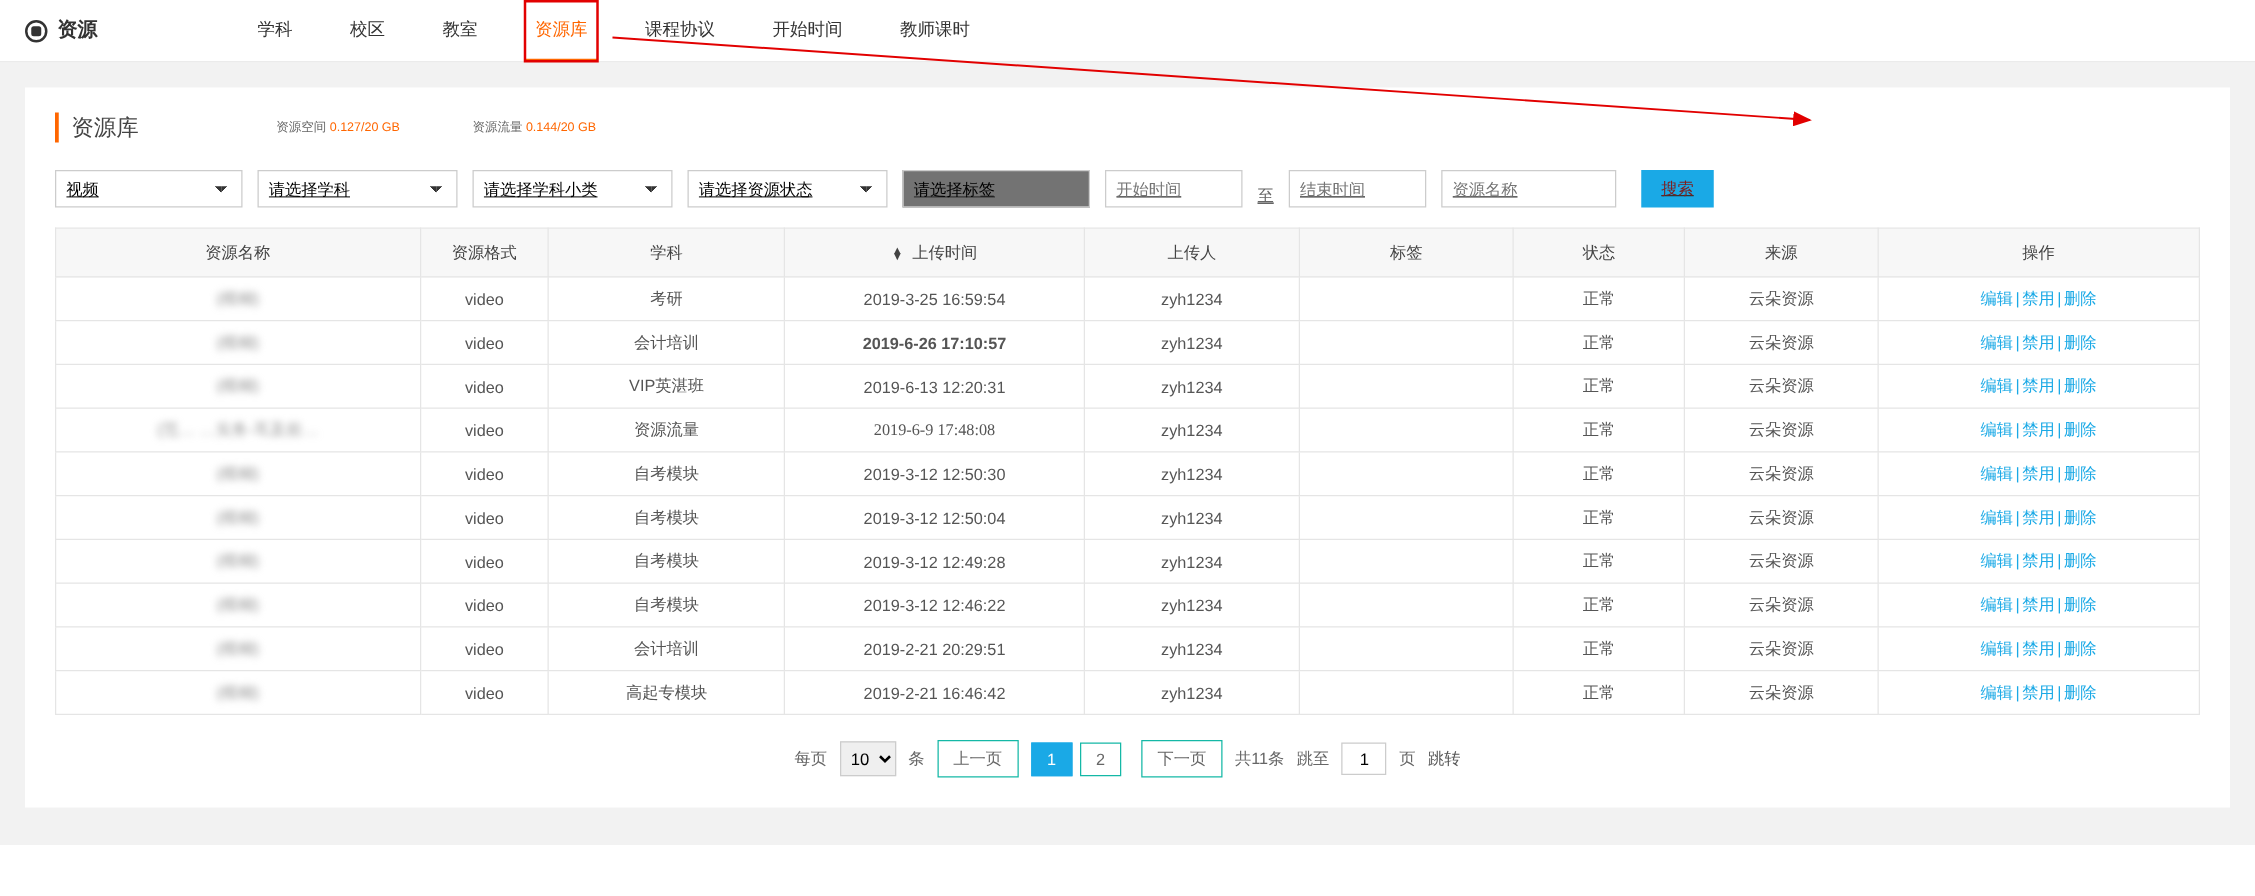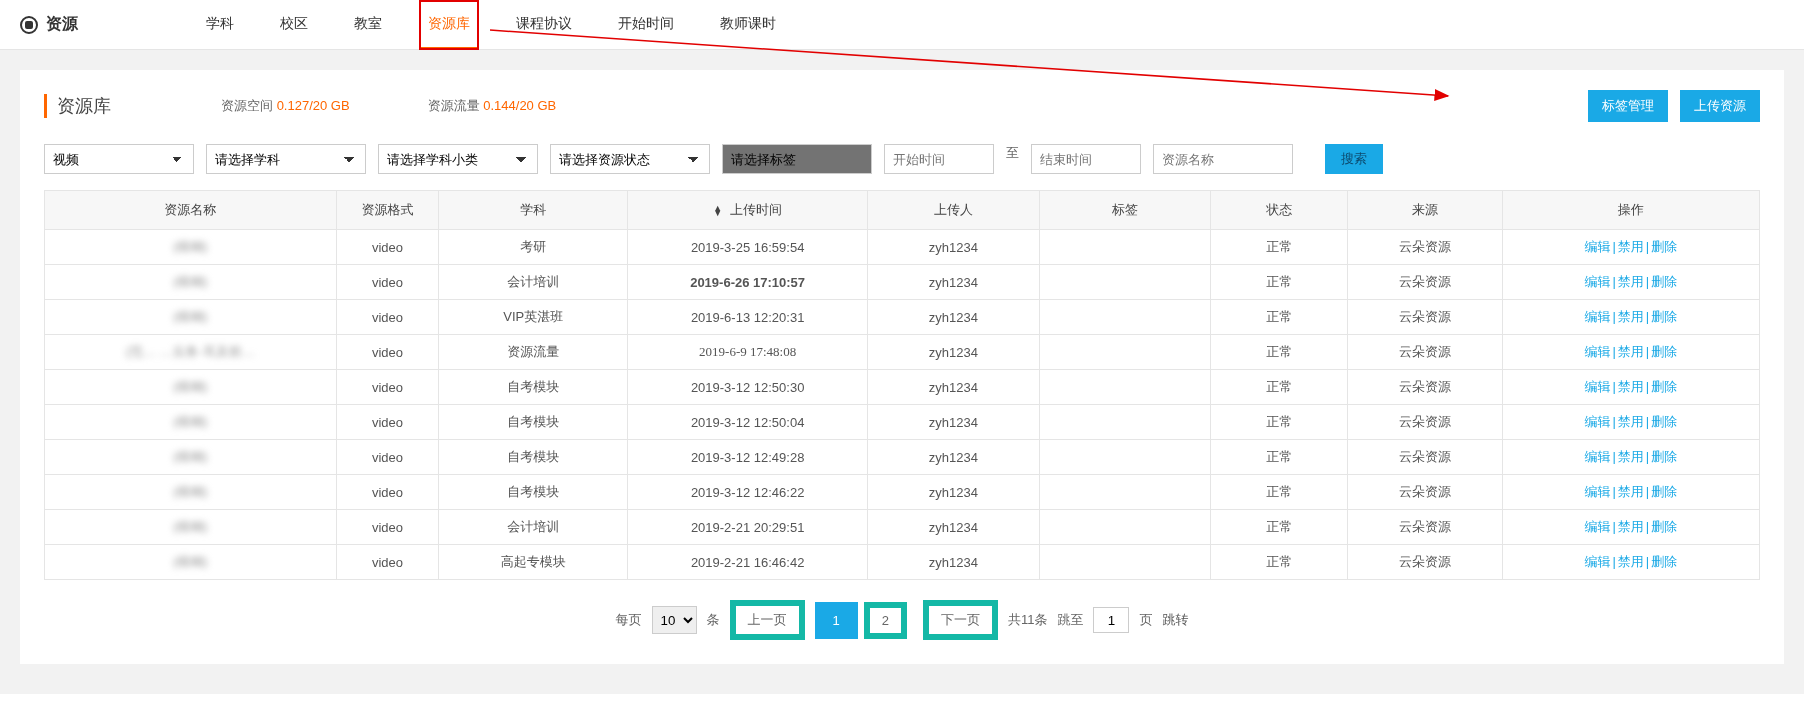--- a/index.html
+++ b/index.html
@@ -17,47 +17,47 @@
     
     
     .annotation-svg { position: absolute; top: 0; left: 0; pointer-events: none; z-index: 50; }
     
     
     .content-wrap { background: #f2f2f2; padding: 20px 0 30px; margin-top: 0; }
     .panel { background: #fff; margin: 0 20px; padding: 20px 24px; }
     
     .panel-header { display: flex; align-items: center; margin-bottom: 22px; }
     .panel-title { border-left: 3px solid #ff6600; padding-left: 10px; font-size: 18px; color: #444; margin-right: 110px; }
-    .stat-group { display: flex; gap: 78px; flex: 1; font-size: 13px; color: #666; }
+    .stat-group { display: flex; gap: 58px; flex: 1; font-size: 10px; color: #666; }
     .stat-val { color: #ff6600; }
     .hdr-btns { display: flex; gap: 12px; }
     .btn-primary { background: #1aa9e6; color: #fff; border: none; padding: 7px 14px; font-size: 13px; cursor: pointer; }
     
     
-    .filters { display: flex; gap: 12px; align-items: flex-start; margin-bottom: 16px; flex-wrap: wrap; }
+    .filters { display: flex; gap: 12px; align-items: flex-end; margin-bottom: 16px; flex-wrap: wrap; text-decoration: underline; }
     .sel, .inp { height: 30px; border: 1px solid #ccc; padding: 0 8px; font-size: 13px; background: #fff; }
     .sel { min-width: 150px; appearance: none; background-image: linear-gradient(45deg, transparent 50%, #333 50%), linear-gradient(135deg, #333 50%, transparent 50%); background-position: calc(100% - 16px) 12px, calc(100% - 11px) 12px; background-size: 5px 5px; background-repeat: no-repeat; padding-right: 30px; }
     .sel.tag-sel { background: #737373; min-width: 150px; }
     .inp { width: 110px; }
     .to-label { color: #666; }
-    .btn-search { background: #1aa9e6; color: #0c4a6e; border: none; padding: 6px 16px; font-size: 13px; cursor: pointer; margin-left: 20px; }
+    .btn-search { background: #1aa9e6; color: #7f1d1d; border: none; padding: 6px 16px; font-size: 13px; cursor: pointer; margin-left: 8px; }
     
     
     table { width: 100%; border-collapse: collapse; }
     th { background: #f7f7f7; border: 1px solid #e5e5e5; padding: 10px 6px; font-weight: normal; color: #444; text-align: center; font-size: 13px; }
     td { border: 1px solid #e5e5e5; padding: 8px 6px; text-align: center; color: #555; font-size: 13px; }
     .sort-ind { display: inline-flex; flex-direction: column; line-height: 5px; font-size: 9px; margin-right: 4px; vertical-align: middle; }
     .blurred { filter: blur(3px); color: #999; }
     .act-link { color: #1aa9e6; cursor: pointer; }
     .act-sep { color: #1aa9e6; margin: 0 2px; }
     
     
     .pager { display: flex; align-items: center; justify-content: center; gap: 10px; padding: 20px 0 4px; font-size: 13px; color: #666; }
     .pg-sel { height: 28px; border: 1px solid #ccc; padding: 0 4px; }
-    .pg-btn { border: 6px solid #14b8a6; background: #fff; padding: 5px 12px; cursor: pointer; color: #666; font-size: 13px; }
+    .pg-btn { border: 1px solid #14b8a6; background: #fff; padding: 5px 12px; cursor: pointer; color: #666; font-size: 13px; }
     .pg-btn.active { background: #1aa9e6; color: #fff; border-color: #1aa9e6; }
     .pg-inp { width: 36px; height: 26px; border: 1px solid #ccc; text-align: center; }
     .pg-link { cursor: pointer; color: #555; }
   </style>
 </head>
 <body>
 
 <div class="top-nav">
   <div class="logo-group">
     <span class="logo-icon"></span>
@@ -90,24 +90,20 @@
       <div class="panel-title">资源库</div>
       <div class="stat-group">
         <div>
           <span>资源空间</span>
           <span class="stat-val">0.127/20 GB</span>
         </div>
         <div>
           <span>资源流量</span>
           <span class="stat-val">0.144/20 GB</span>
         </div>
-      </div>
-      <div class="hdr-btns">
-        <button class="btn-primary">标签管理</button>
-        <button class="btn-primary">上传资源</button>
       </div>
     </div>
 
     <div class="filters">
       <select class="sel" style="min-width:150px"><option>视频</option></select>
       <select class="sel" style="min-width:160px"><option>请选择学科</option></select>
       <select class="sel" style="min-width:160px"><option>请选择学科小类</option></select>
       <select class="sel" style="min-width:160px"><option>请选择资源状态</option></select>
       <select class="sel tag-sel"><option>请选择标签</option></select>
       <input class="inp" placeholder="开始时间" style="">

